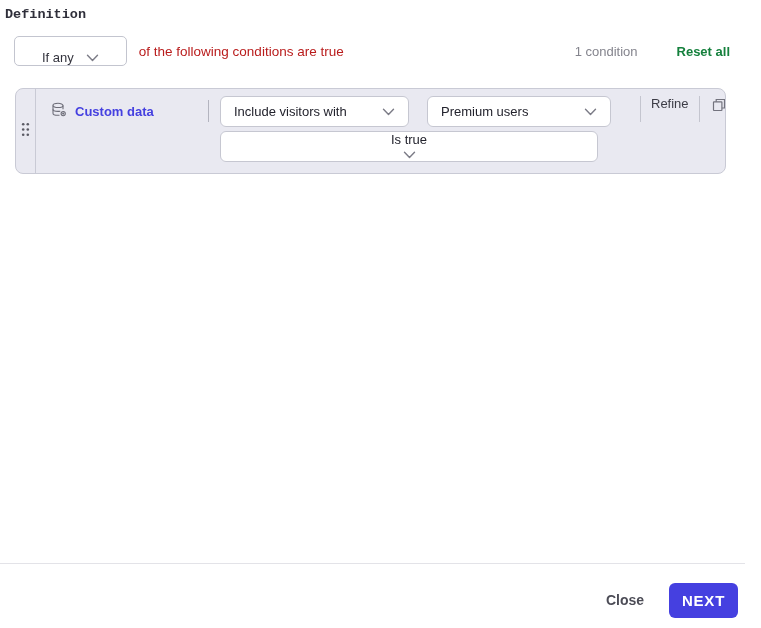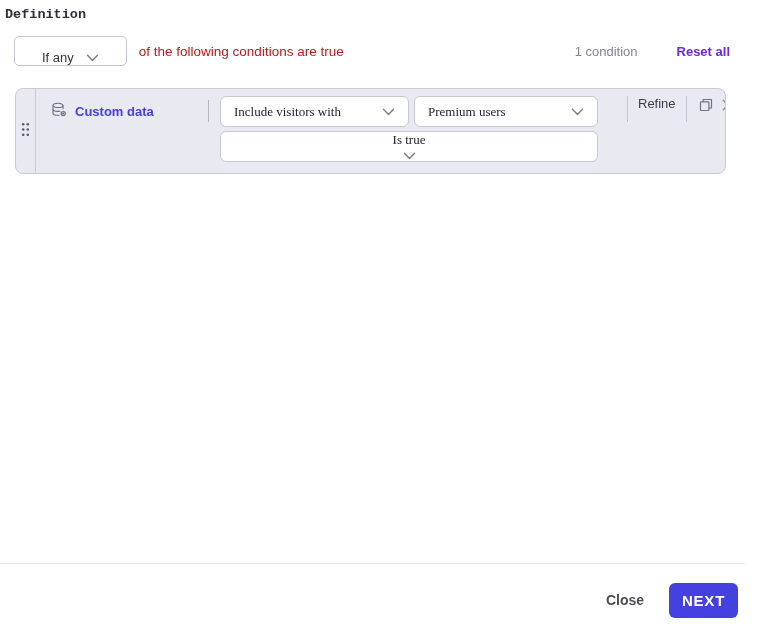--- a/index.html
+++ b/index.html
@@ -6,30 +6,30 @@
   html,body { width:761px; height:628px; background:#ffffff; font-family:"Liberation Sans", sans-serif; overflow:hidden; }
   .page { position:relative; width:761px; height:628px; background:#fff; }
 
   .title { position:absolute; left:5px; top:7px; font-size:13.5px; font-weight:700; color:#2f2f3a;font-family:Liberation Mono, monospace; }
 
   .controls { position:absolute; left:14px; right:0; top:36px; height:30px; display:flex; align-items:center; }
   .match-select { height:30px; min-width:78px; background:#fff; border:1px solid #c3c5cf; border-radius:5px; display:flex; align-items:flex-end; gap:12px; padding:0 27px; font-size:13px; color:#33333d; cursor:pointer; }
   .controls .suffix { margin-left:12px; font-size:13.5px; color:#b91c1c; }
   .controls .spacer { flex:1; }
   .count { font-size:13px; color:#84848d; margin-right:39px; }
-  .reset { font-size:13px; font-weight:700; color:#6d28d9; margin-right:31px; cursor:pointer; }
+  .reset { font-size:13px; font-weight:700; color:#15803d; margin-right:31px; cursor:pointer; }
 
   .card { position:absolute; left:15px; top:88px; width:711px; height:86px; background:#e9e9f1; border:1px solid #c9cad5; border-radius:8px; display:flex; overflow:hidden; }
   .drag-col { width:20px; border-right:1px solid #c9cad5; display:flex; align-items:center; justify-content:center; cursor:grab; flex:0 0 auto; }
   .card-content { flex:1; display:flex; align-items:flex-start; padding-top:7px; }
   .type-area { width:172px; height:31px; display:flex; align-items:center; gap:8px; padding-left:15px; flex:0 0 auto; }
   .type-label { font-size:13px; font-weight:700; color:#4540e0; cursor:pointer; }
   .mini-div { width:1px; height:22px; background:#b3b4bf; margin-top:4px; flex:0 0 auto; }
   .dd-grid { margin-left:11px; display:flex; flex-direction:column; gap:4px; flex:0 0 auto; }
-  .dd-row { display:flex; gap:5px;font-family:Liberation Serif, serif; }
+  .dd-row { display:flex; gap:18px; }
   .dd { height:31px; background:#fff; border:1px solid #c6c7d1; border-radius:6px; display:flex; align-items:center; justify-content:space-between; padding:0 13px; font-size:13px; color:#23232d; cursor:pointer; }
   .dd.w1 { width:189px; } .dd.w2 { width:184px; } .dd.w3 { width:378px;flex-direction:column; }
   .right-controls { display:flex; align-items:flex-start; height:31px; margin-left:29px; }
   .v-div { width:1px; height:26px; background:#c4c5cf; flex:0 0 auto; }
   .refine { font-size:13px; font-weight:500; color:#3c3c46; margin:0 10px; cursor:pointer; }
   .icon-btn { display:flex; align-items:center; justify-content:center; width:22px; height:22px; cursor:pointer; }
   .icon-btn.dup { margin-left:8px; }
 
   .footer { position:absolute; left:0; right:16px; top:563px; height:65px; border-top:1px solid #e3e3e8; display:flex; align-items:center; justify-content:flex-end; padding-right:7px; }
   .footer-inner { display:flex; align-items:center; gap:25px; position:relative; top:4px; }

